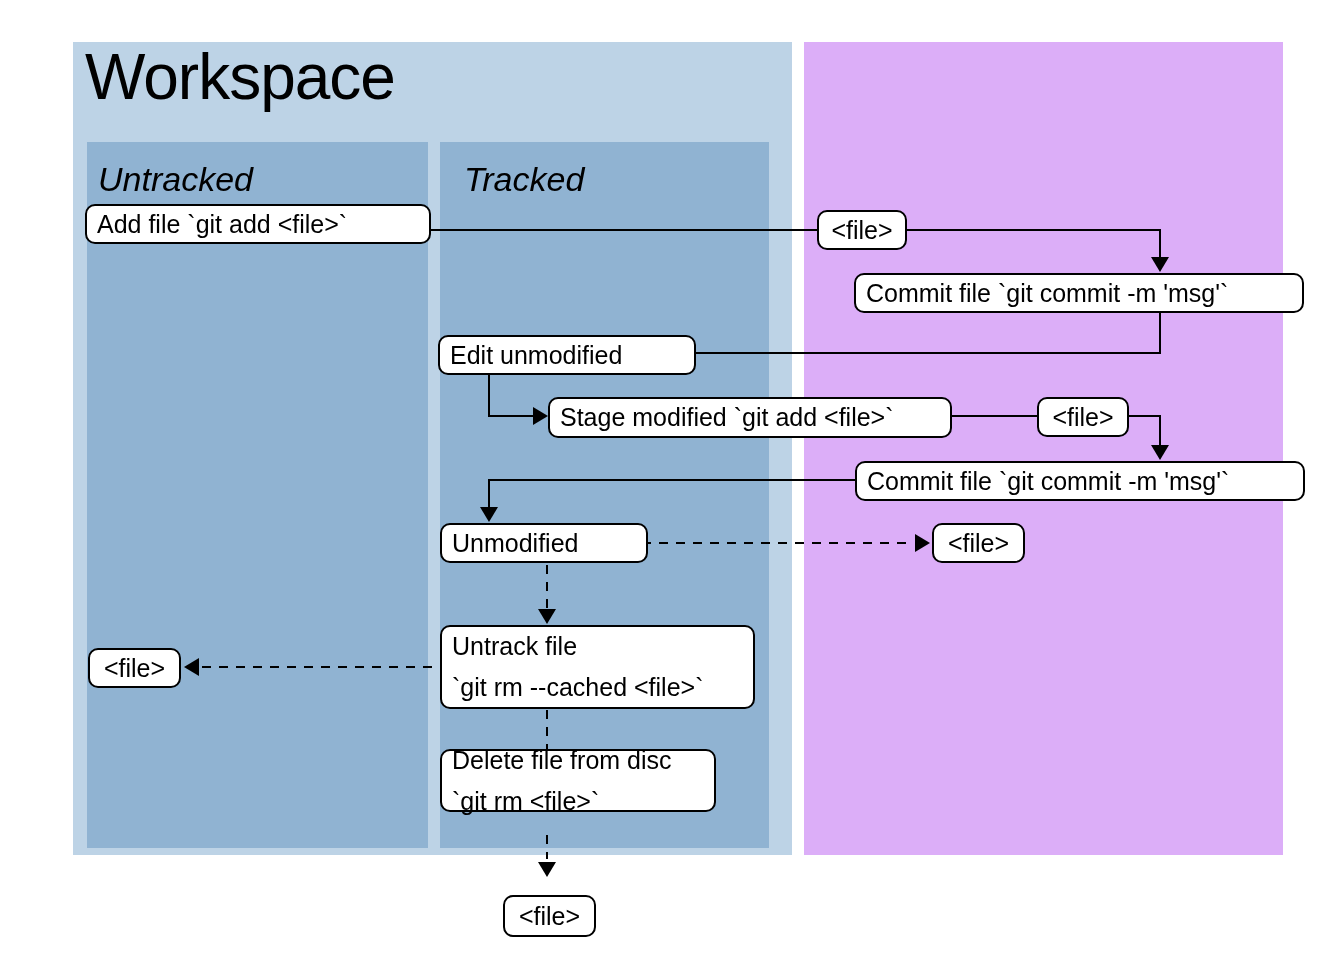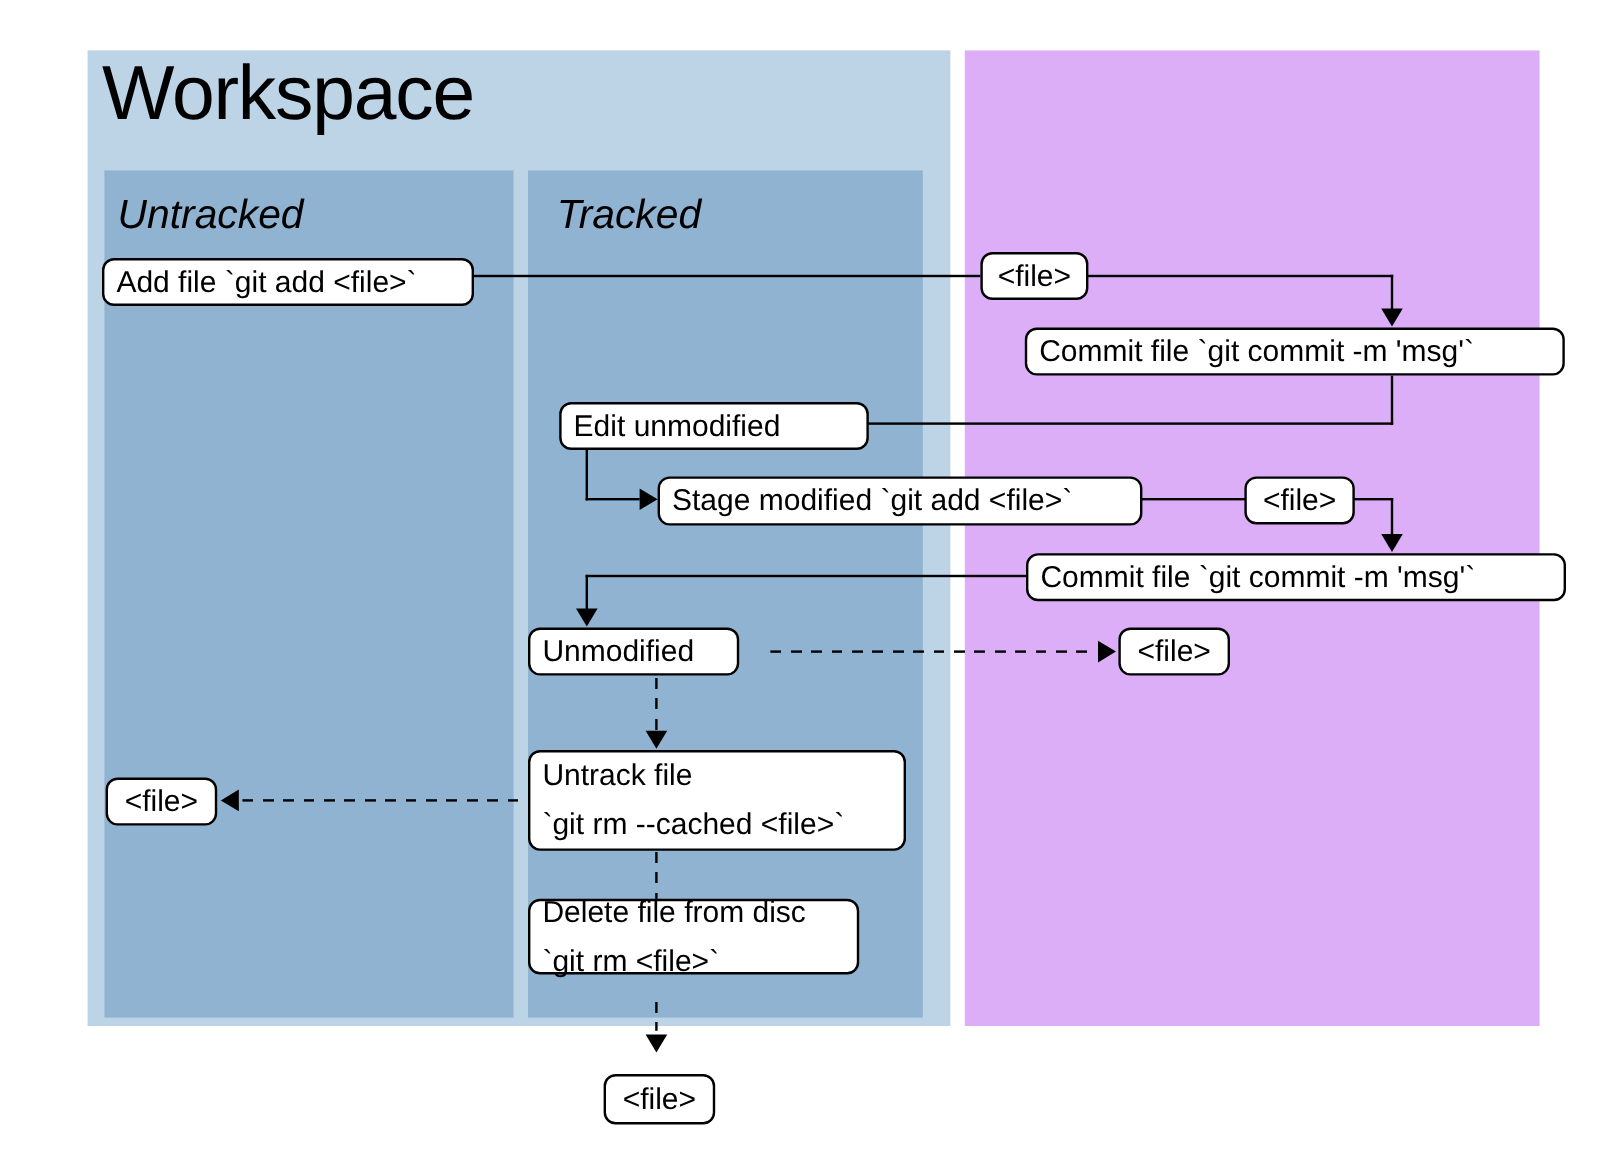--- a/index.html
+++ b/index.html
@@ -88,35 +88,35 @@
   <div class="arr arr-d" style="left:538px;top:609px;"></div>
 
   <div class="hd" style="left:202px;top:666px;width:238px;"></div>
   <div class="arr arr-l" style="left:184px;top:658px;"></div>
 
   <div class="vd" style="left:546px;top:710px;height:39px;"></div>
 
   <div class="vd" style="left:546px;top:835px;height:24px;"></div>
   <div class="arr arr-d" style="left:538px;top:862px;"></div>
 
-  <div class="node" style="left:85px;top:215px;width:310px;height:40px;">Add file `git add &lt;file&gt;`</div>
+  <div class="node" style="left:85px;top:204px;width:346px;height:40px;">Add file `git add &lt;file&gt;`</div>
 
   <div class="node center" style="left:817px;top:210px;width:90px;height:40px;">&lt;file&gt;</div>
 
   <div class="node" style="left:854px;top:273px;width:450px;height:40px;">Commit file `git commit -m 'msg'`</div>
 
-  <div class="node" style="left:438px;top:335px;width:258px;height:40px;margin-left:28px;">Edit unmodified</div>
+  <div class="node" style="left:438px;top:335px;width:258px;height:40px;">Edit unmodified</div>
 
   <div class="node" style="left:548px;top:397px;width:404px;height:41px;">Stage modified `git add &lt;file&gt;`</div>
 
   <div class="node center" style="left:1037px;top:397px;width:92px;height:40px;">&lt;file&gt;</div>
 
   <div class="node" style="left:855px;top:461px;width:450px;height:40px;">Commit file `git commit -m 'msg'`</div>
 
-  <div class="node" style="left:440px;top:523px;width:176px;height:40px;">Unmodified</div>
+  <div class="node" style="left:440px;top:523px;width:208px;height:40px;">Unmodified</div>
 
   <div class="node center" style="left:932px;top:523px;width:93px;height:40px;">&lt;file&gt;</div>
 
   <div class="node multi" style="left:440px;top:625px;width:315px;height:84px;">
     <div>Untrack file</div>
     <div>`git rm --cached &lt;file&gt;`</div>
   </div>
 
   <div class="node center" style="left:88px;top:648px;width:93px;height:40px;">&lt;file&gt;</div>
 

